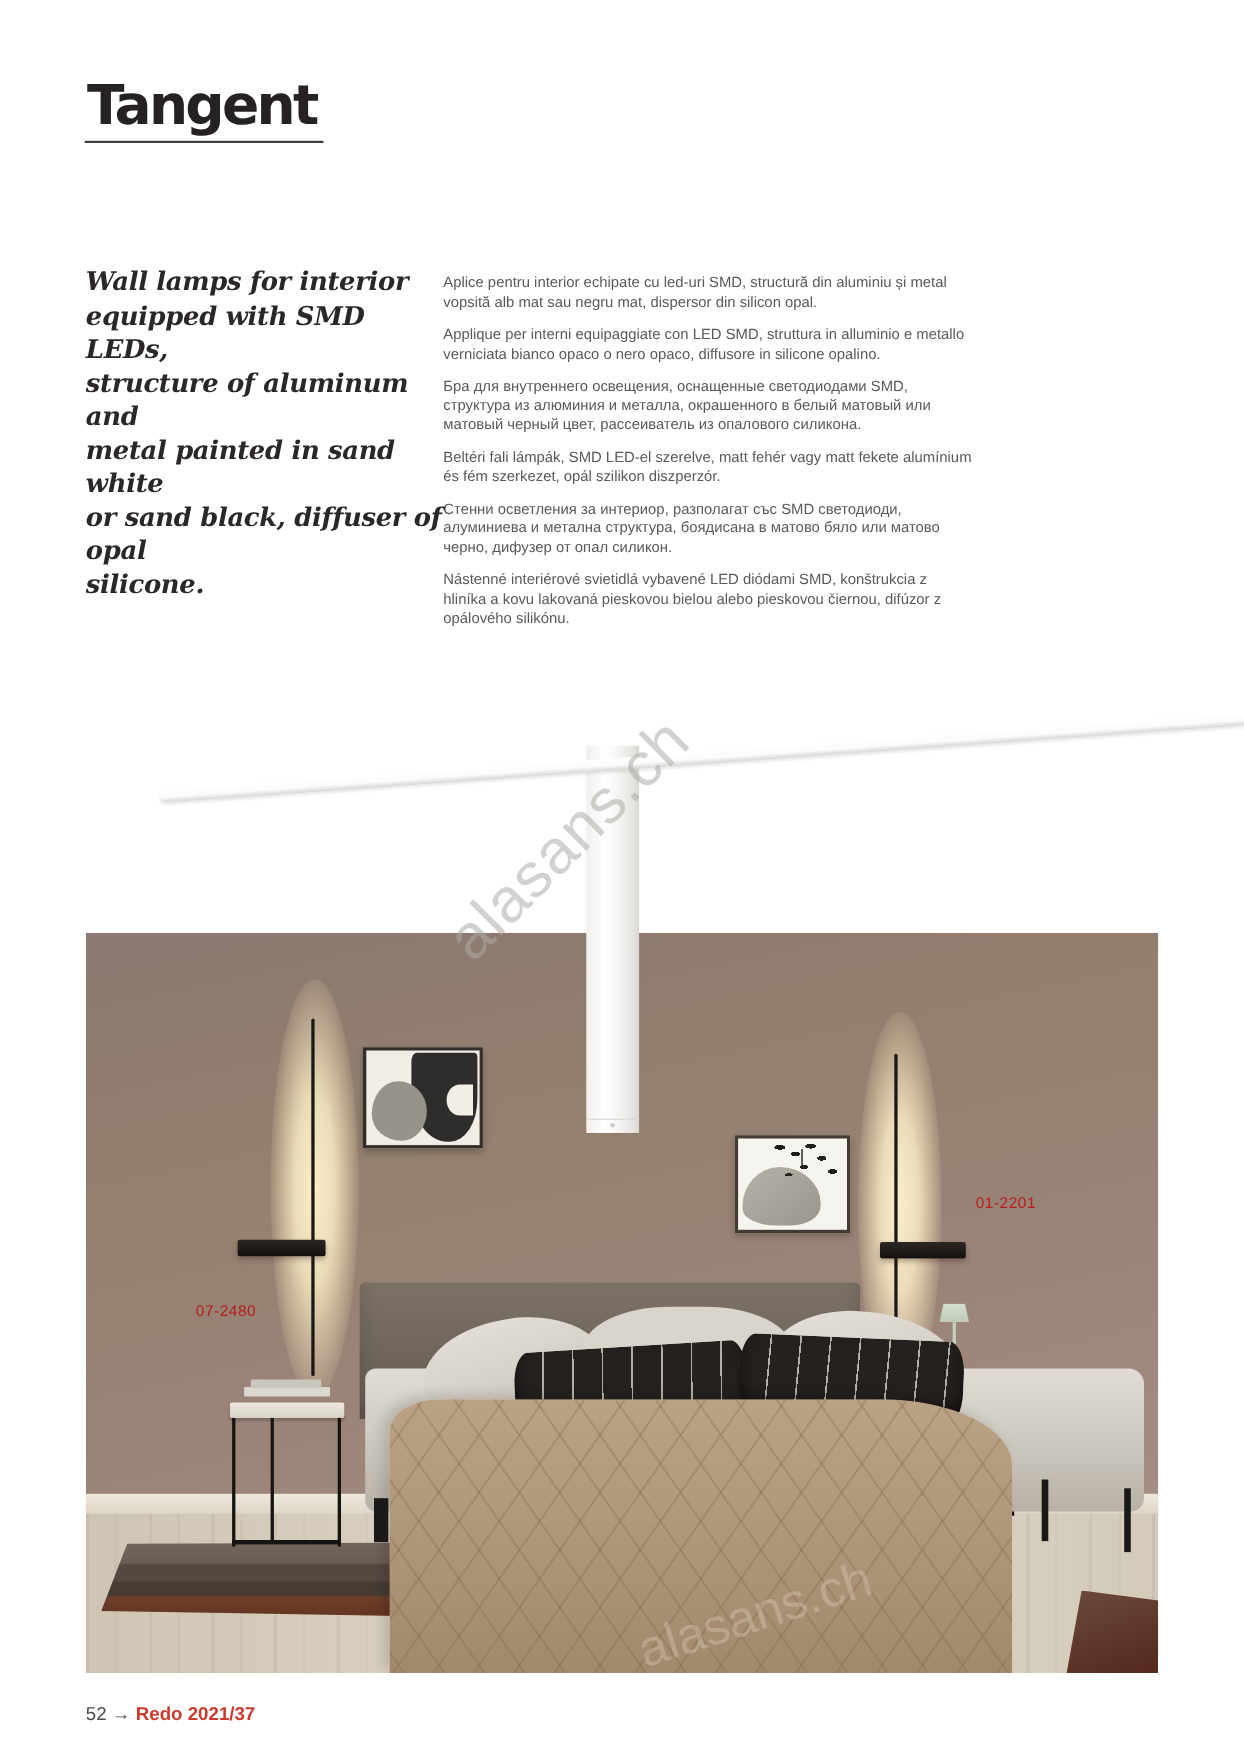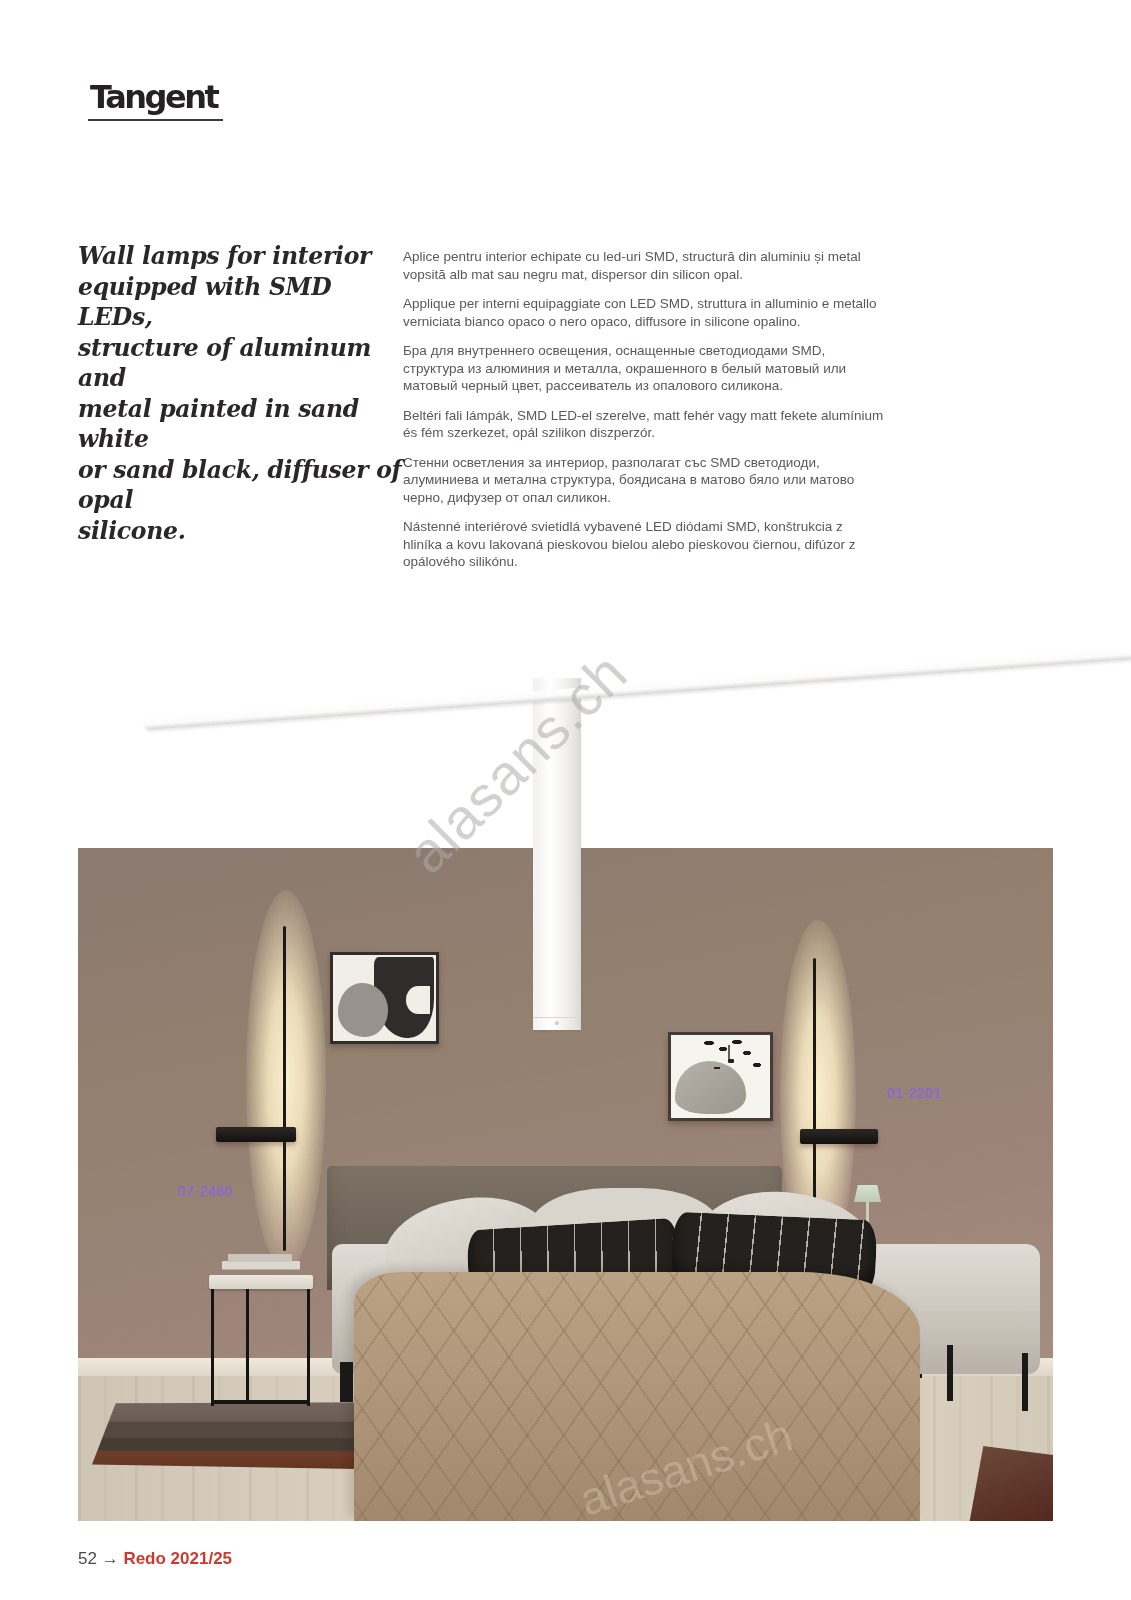--- a/index.html
+++ b/index.html
@@ -2,22 +2,22 @@
 <html><head>
 <meta charset="utf-8">
 <style>
   html,body{margin:0;padding:0;background:#ffffff;}
   .page{position:relative;width:1131px;height:1600px;background:#ffffff;overflow:hidden;
         font-family:"Liberation Sans",sans-serif;}
   .abs{position:absolute;}
 
   
   .title{left:76px;top:68px;font-family:"DejaVu Sans",sans-serif;font-weight:800;
-         font-size:32px;letter-spacing:-2.5px;color:#262223;line-height:1.1;
-         border-bottom:2px solid #3d3a3a;padding:0 6px 4px 2px;margin:12px;display:inline-block;}
+         font-size:50px;letter-spacing:-2.5px;color:#262223;line-height:1.1;
+         border-bottom:2px solid #3d3a3a;padding:0 6px 4px 2px;margin:1px;display:inline-block;}
 
   
   .intro{left:78px;top:241px;width:330px;font-family:"DejaVu Serif",serif;font-style:italic;
          font-weight:600;font-size:23.5px;line-height:30.5px;color:#2b2728;
          white-space:pre-line;letter-spacing:-0.3px;}
 
   
   .descriptions{left:403px;top:248px;width:482px;color:#58595b;font-size:13.5px;line-height:17.5px;}
   .descriptions p{margin:0 0 12px 0;}
 
@@ -124,21 +124,21 @@
   .tr-base{left:733px;top:522px;width:111px;height:3px;}
   .glamp-shade{left:776px;top:337px;width:27px;height:17px;background:linear-gradient(#d4e1ce,#bccab6);
       clip-path:polygon(14% 0,86% 0,100% 100%,0 100%);}
   .glamp-stem{left:788px;top:354px;width:3px;height:60px;background:#c3d0bd;}
   .glamp-base{left:780px;top:411px;width:20px;height:8px;background:#c6d3c0;border-radius:2px;}
   .bedleg{background:#1b1917;}
   .legA{left:262px;top:514px;width:13px;height:40px;}
   .legB{left:869px;top:497px;width:6px;height:56px;}
   .legC{left:944px;top:505px;width:6px;height:58px;}
 
-  .photo-label{color:#8b5cf6;font-size:14px;letter-spacing:0.5px;z-index:8;}
+  .photo-label{color:#b91c1c;font-size:14px;letter-spacing:0.5px;z-index:8;}
   .label-left{left:100px;top:335px;}
   .label-right{left:809px;top:237px;}
 
   
   .footer{left:78px;top:1549px;font-size:17px;color:#4d4b4a;}
   .footer .cat{color:#cb3a2d;font-weight:bold;}
 </style>
 </head>
 <body>
 
@@ -222,16 +222,16 @@
     <div class="abs photo-label label-right">01-2201</div>
 
     <div class="abs wm-2">alasans.ch</div>
   </div>
 
   <div class="abs wm-main">alasans.ch</div>
 
   <div class="abs footer">
     <span>52</span>
     <span>→</span>
-    <span class="cat">Redo 2021/25</span>
+    <span class="cat">Redo 2021/37</span>
   </div>
 
 </div>
 
 </body></html>

